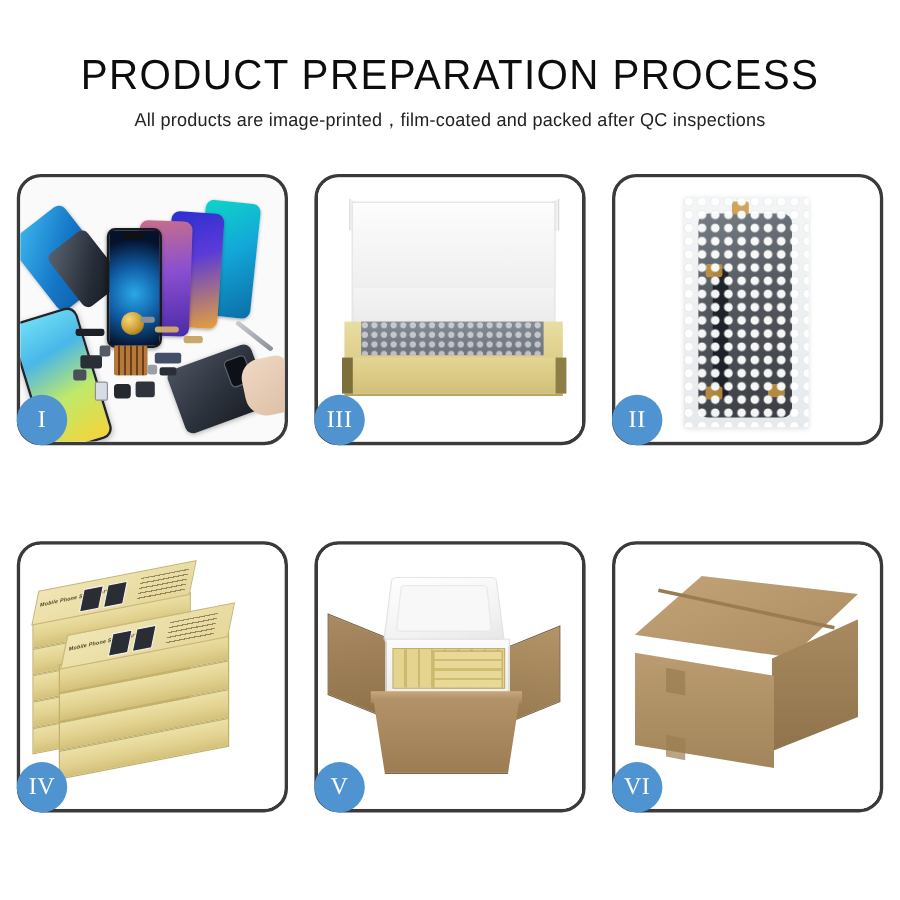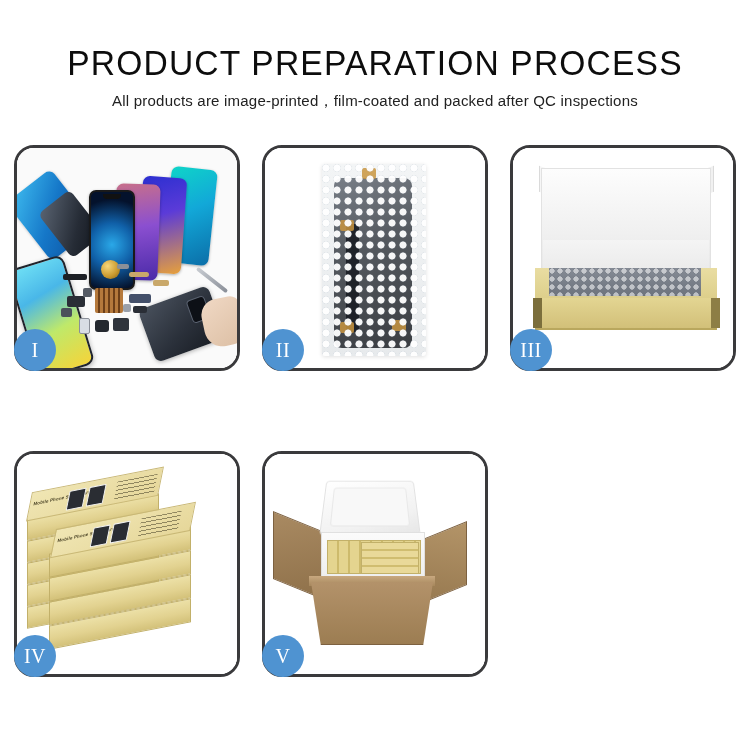--- a/index.html
+++ b/index.html
@@ -466,48 +466,48 @@
       <div class="prt prt-l"></div>
       <div class="prt prt-m"></div>
       <div class="tool"></div>
       <div class="hand"></div>
     </div>
     <div class="badge">I</div>
   </div>
 
   <div class="panel">
     <div class="panel-inner">
+      <div class="p3-bg"></div>
+      <div class="b3-lid-fold-l"></div>
+      <div class="b3-lid-fold-r"></div>
+      <div class="b3-lid"></div>
+      <div class="b3-inner-white"></div>
+      <div class="b3-tray"></div>
+      <div class="b3-content"></div>
+      <div class="b3-tray-front"></div>
+      <div class="b3-tray-lcorner"></div>
+      <div class="b3-tray-rcorner"></div>
+    </div>
+    <div class="badge">III</div>
+  </div>
+
+  <div class="panel">
+    <div class="panel-inner">
       <div class="p2-bg"></div>
       <div class="bubblebag">
         <div class="bb-screen"></div>
         <div class="bb-flex"></div>
         <div class="bb-tape bb-t1"></div>
         <div class="bb-tape bb-t2"></div>
         <div class="bb-tape bb-t3"></div>
         <div class="bb-tape bb-t4"></div>
         <div class="bubbles"></div>
       </div>
     </div>
     <div class="badge">II</div>
-  </div>
-
-  <div class="panel">
-    <div class="panel-inner">
-      <div class="p3-bg"></div>
-      <div class="b3-lid-fold-l"></div>
-      <div class="b3-lid-fold-r"></div>
-      <div class="b3-lid"></div>
-      <div class="b3-inner-white"></div>
-      <div class="b3-tray"></div>
-      <div class="b3-content"></div>
-      <div class="b3-tray-front"></div>
-      <div class="b3-tray-lcorner"></div>
-      <div class="b3-tray-rcorner"></div>
-    </div>
-    <div class="badge">III</div>
   </div>
 
   <div class="panel">
     <div class="panel-inner">
       <div class="p4-bg"></div>
       <div class="stackwrap">
         <div class="sbox sb-r1"></div>
         <div class="sbox sb-r2"></div>
         <div class="sbox sb-r3"></div>
         <div class="sbox sb-r4"></div>
@@ -543,14 +543,26 @@
       </div>
       <div class="c5-foam"></div>
       <div class="c5-yellow"></div>
       <div class="c5-yellow2"></div>
       <div class="c5-rim"></div>
       <div class="c5-body"></div>
     </div>
     <div class="badge">V</div>
   </div>
 
+  <div class="panel">
+    <div class="panel-inner">
+      <div class="p6-bg"></div>
+      <div class="c6-top"></div>
+      <div class="c6-seam"></div>
+      <div class="c6-side"></div>
+      <div class="c6-front"></div>
+      <div class="c6-tape1"></div>
+      <div class="c6-tape2"></div>
+    </div>
+    <div class="badge">VI</div>
+  </div>
 
 </div>
 
 </body></html>

